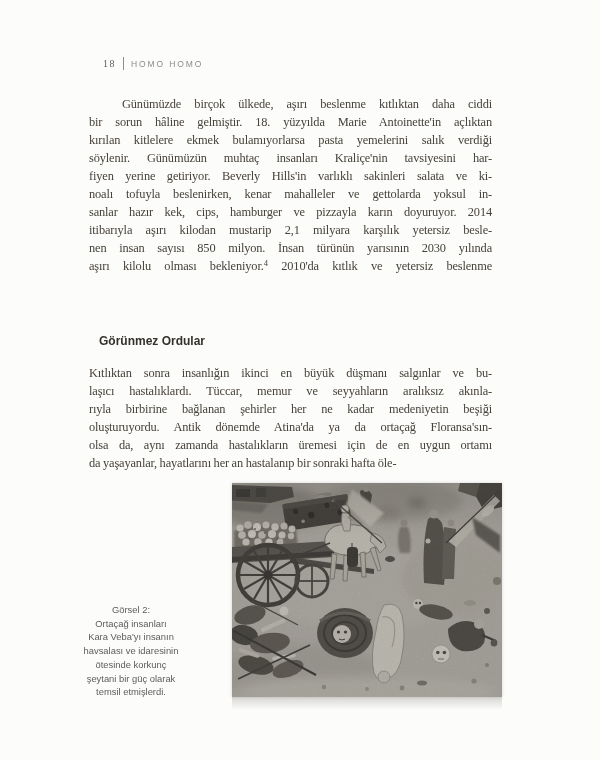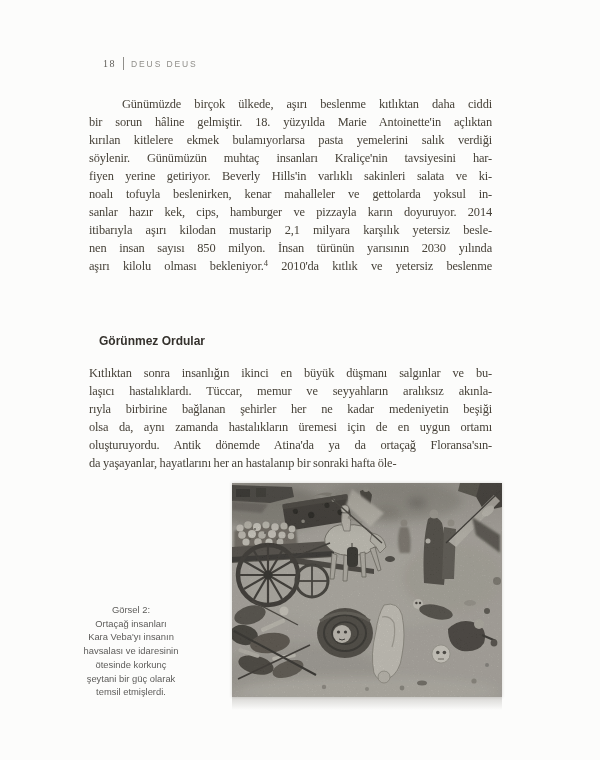--- a/index.html
+++ b/index.html
@@ -55,21 +55,21 @@
   }
 </style>
 </head>
 <body>
 
 <div class="page">
 
   <div class="running-header">
     <span class="pagenum">18</span>
     <span class="hdr-bar"></span>
-    <span class="hdr-title">DEUS DEUS</span>
+    <span class="hdr-title">HOMO HOMO</span>
   </div>
 
   <div class="para para1">
       <div class="tline">Günümüzde birçok ülkede, aşırı beslenme kıtlıktan daha ciddi</div>
       <div class="tline">bir sorun hâline gelmiştir. 18. yüzyılda Marie Antoinette'in açlıktan</div>
       <div class="tline">kırılan kitlelere ekmek bulamıyorlarsa pasta yemelerini salık verdiği</div>
       <div class="tline">söylenir. Günümüzün muhtaç insanları Kraliçe'nin tavsiyesini har-</div>
       <div class="tline">fiyen yerine getiriyor. Beverly Hills'in varlıklı sakinleri salata ve ki-</div>
       <div class="tline">noalı tofuyla beslenirken, kenar mahalleler ve gettolarda yoksul in-</div>
       <div class="tline">sanlar hazır kek, cips, hamburger ve pizzayla karın doyuruyor. 2014</div>
@@ -77,22 +77,22 @@
       <div class="tline">nen insan sayısı 850 milyon. İnsan türünün yarısının 2030 yılında</div>
       <div class="tline">aşırı kilolu olması bekleniyor.<sup>4</sup> 2010'da kıtlık ve yetersiz beslenme</div>
     </div>
 
   <h2 class="section-heading">Görünmez Ordular</h2>
 
   <div class="para para2">
       <div class="tline">Kıtlıktan sonra insanlığın ikinci en büyük düşmanı salgınlar ve bu-</div>
       <div class="tline">laşıcı hastalıklardı. Tüccar, memur ve seyyahların aralıksız akınla-</div>
       <div class="tline">rıyla birbirine bağlanan şehirler her ne kadar medeniyetin beşiği</div>
+      <div class="tline">oluşturuyordu. Antik dönemde Atina'da ya da ortaçağ Floransa'sın-</div>
       <div class="tline">olsa da, aynı zamanda hastalıkların üremesi için de en uygun ortamı</div>
-      <div class="tline">oluşturuyordu. Antik dönemde Atina'da ya da ortaçağ Floransa'sın-</div>
       <div class="tline tline-last">da yaşayanlar, hayatlarını her an hastalanıp bir sonraki hafta öle-</div>
     </div>
 
   <div class="figure-caption">
       <div class="tline">Görsel 2:</div>
       <div class="tline">Ortaçağ insanları</div>
       <div class="tline">Kara Veba'yı insanın</div>
       <div class="tline">havsalası ve idaresinin</div>
       <div class="tline">ötesinde korkunç</div>
       <div class="tline">şeytani bir güç olarak</div>

